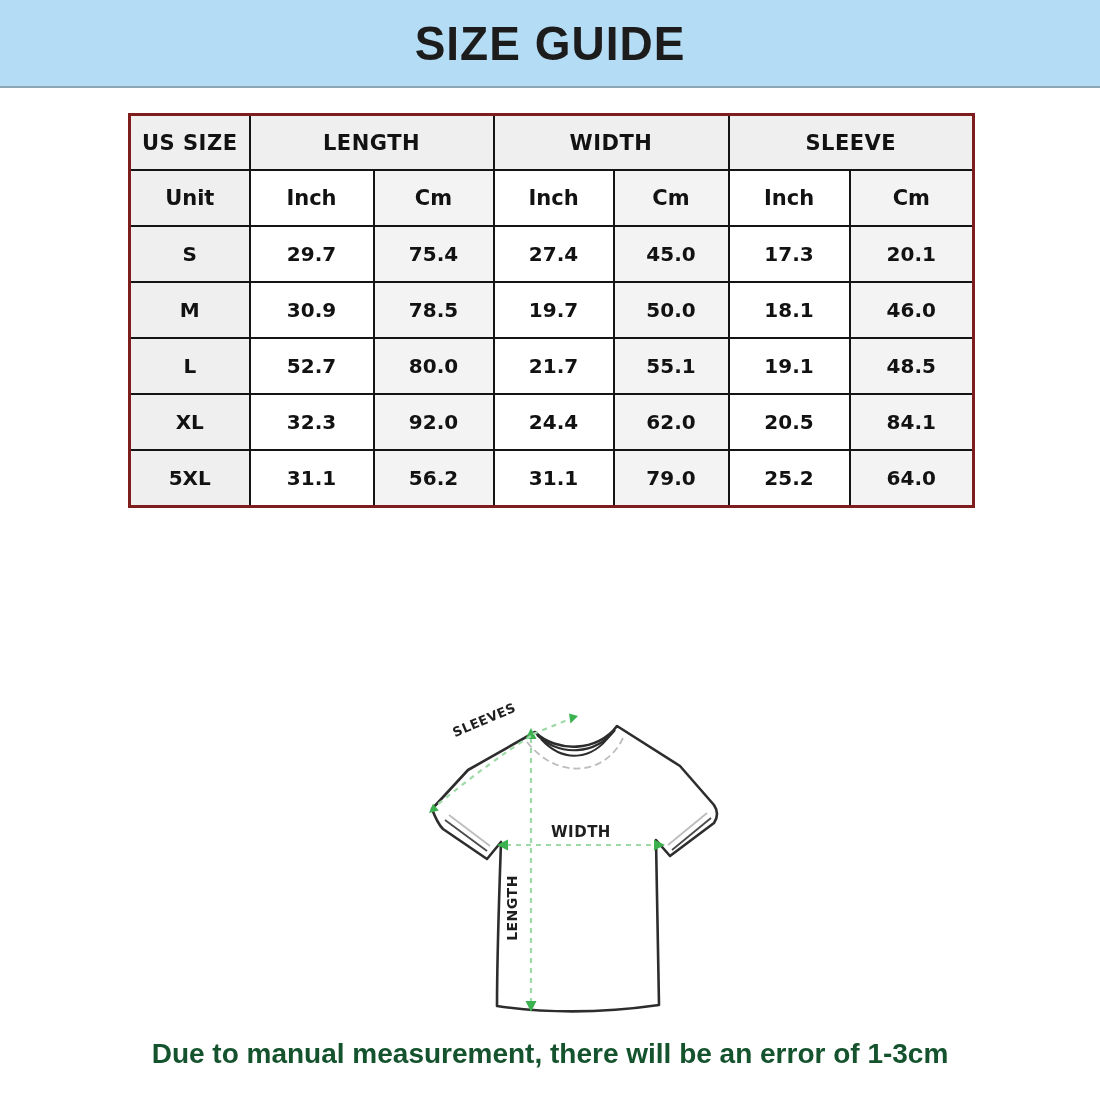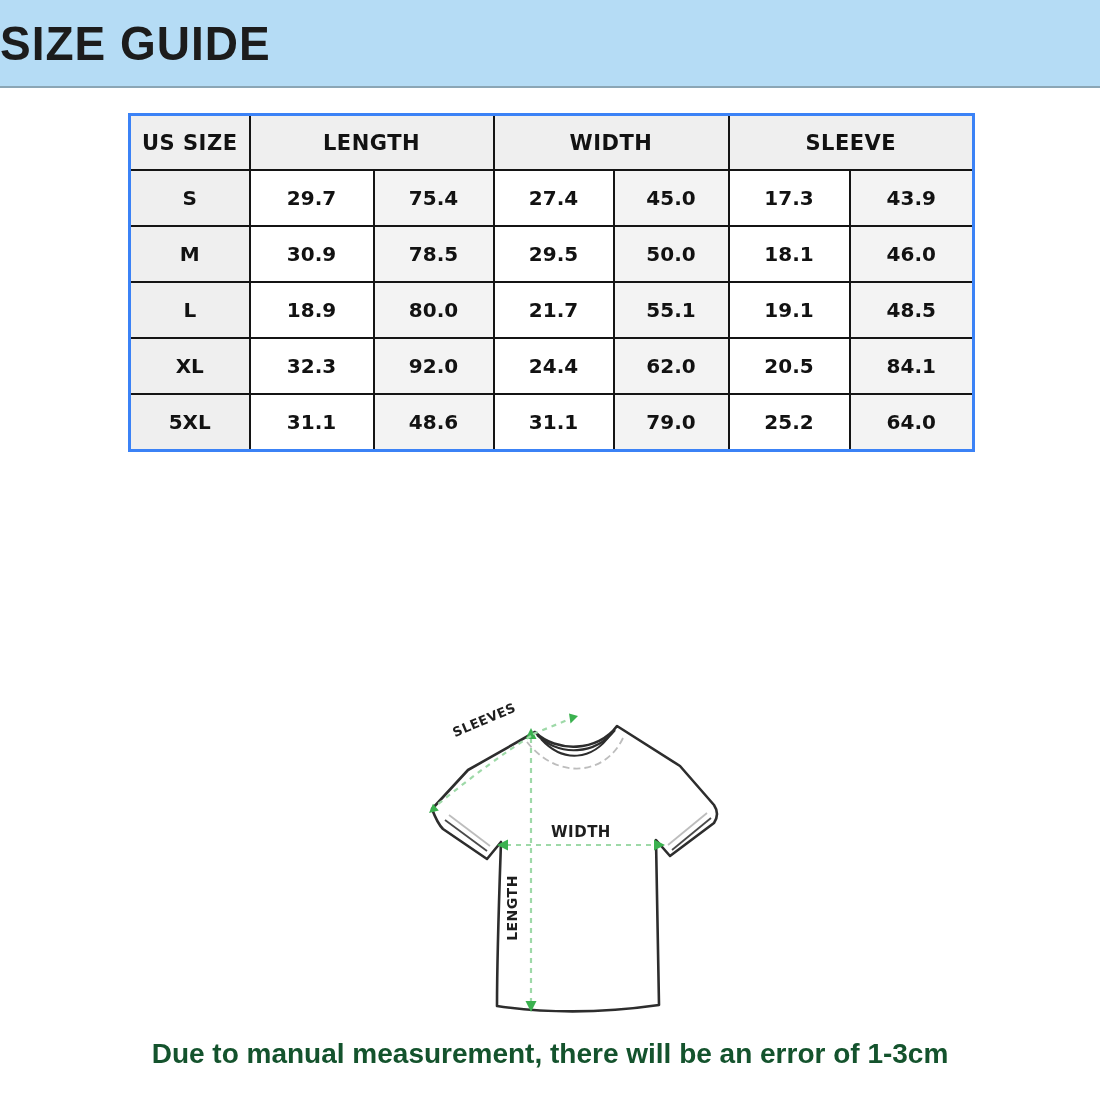--- a/index.html
+++ b/index.html
@@ -4,31 +4,31 @@
 <style>
   html,body{margin:0;padding:0;background:#ffffff;}
   .page{
     position:relative;width:1100px;height:1100px;background:#ffffff;
     font-family:"DejaVu Sans",sans-serif;overflow:hidden;
   }
   
   .banner{
     position:absolute;top:0;left:0;width:1100px;height:86px;
     background:#b5dcf5;border-bottom:2px solid #8ba6b5;
-    display:flex;align-items:center;
+    display:flex;align-items:center;justify-content:center;
   }
   .banner h1{
     margin:0;font-family:"Liberation Sans",sans-serif;font-weight:700;
     font-size:46px;letter-spacing:1px;color:#1c1c1c;transform:scaleY(1.04);
   }
   
   table.size-table{
     position:absolute;top:113px;left:128px;width:844px;
     border-collapse:collapse;table-layout:fixed;
-    border:3px solid #3b82f6;
+    border:3px solid #7f1d1d;
   }
   table.size-table th,table.size-table td{
     border:2px solid #141414;text-align:center;vertical-align:middle;
     color:#121212;font-weight:700;padding:0;
   }
   tr.group-row th{height:53px;font-size:21px;background:#efefef;letter-spacing:.5px;}
   tr.unit-row th{height:54px;font-size:21px;}
   tbody th,tbody td{height:54px;font-size:20px;}
   .cell-gray{background:#efefef;}
   .cell-inch{background:#ffffff;}
@@ -63,62 +63,71 @@
         <col style="width:121px">
       <col style="width:124px">
     </colgroup>
     <thead>
       <tr class="group-row">
         <th>US SIZE</th>
         <th colspan="2">LENGTH</th>
         <th colspan="2">WIDTH</th>
         <th colspan="2">SLEEVE</th>
       </tr>
+      <tr class="unit-row">
+        <th class="cell-gray">Unit</th>
+        <th class="cell-inch">Inch</th>
+        <th class="cell-cm">Cm</th>
+        <th class="cell-inch">Inch</th>
+        <th class="cell-cm">Cm</th>
+        <th class="cell-inch">Inch</th>
+        <th class="cell-cm">Cm</th>
+      </tr>
     </thead>
     <tbody id="size-rows">
         <tr>
           <th class="cell-gray">S</th>
           <td class="cell-inch">29.7</td>
           <td class="cell-cm">75.4</td>
           <td class="cell-inch">27.4</td>
           <td class="cell-cm">45.0</td>
           <td class="cell-inch">17.3</td>
-          <td class="cell-cm">43.9</td>
+          <td class="cell-cm">20.1</td>
         </tr>
         <tr>
           <th class="cell-gray">M</th>
           <td class="cell-inch">30.9</td>
           <td class="cell-cm">78.5</td>
-          <td class="cell-inch">29.5</td>
+          <td class="cell-inch">19.7</td>
           <td class="cell-cm">50.0</td>
           <td class="cell-inch">18.1</td>
           <td class="cell-cm">46.0</td>
         </tr>
         <tr>
           <th class="cell-gray">L</th>
-          <td class="cell-inch">18.9</td>
+          <td class="cell-inch">52.7</td>
           <td class="cell-cm">80.0</td>
           <td class="cell-inch">21.7</td>
           <td class="cell-cm">55.1</td>
           <td class="cell-inch">19.1</td>
           <td class="cell-cm">48.5</td>
         </tr>
         <tr>
           <th class="cell-gray">XL</th>
           <td class="cell-inch">32.3</td>
           <td class="cell-cm">92.0</td>
           <td class="cell-inch">24.4</td>
           <td class="cell-cm">62.0</td>
           <td class="cell-inch">20.5</td>
           <td class="cell-cm">84.1</td>
         </tr>
         <tr>
           <th class="cell-gray">5XL</th>
           <td class="cell-inch">31.1</td>
-          <td class="cell-cm">48.6</td>
+          <td class="cell-cm">56.2</td>
           <td class="cell-inch">31.1</td>
           <td class="cell-cm">79.0</td>
           <td class="cell-inch">25.2</td>
           <td class="cell-cm">64.0</td>
         </tr>
       </tbody>
   </table>
 
   <figure class="shirt-figure">
     <svg width="360" height="360" viewBox="0 0 360 360">

